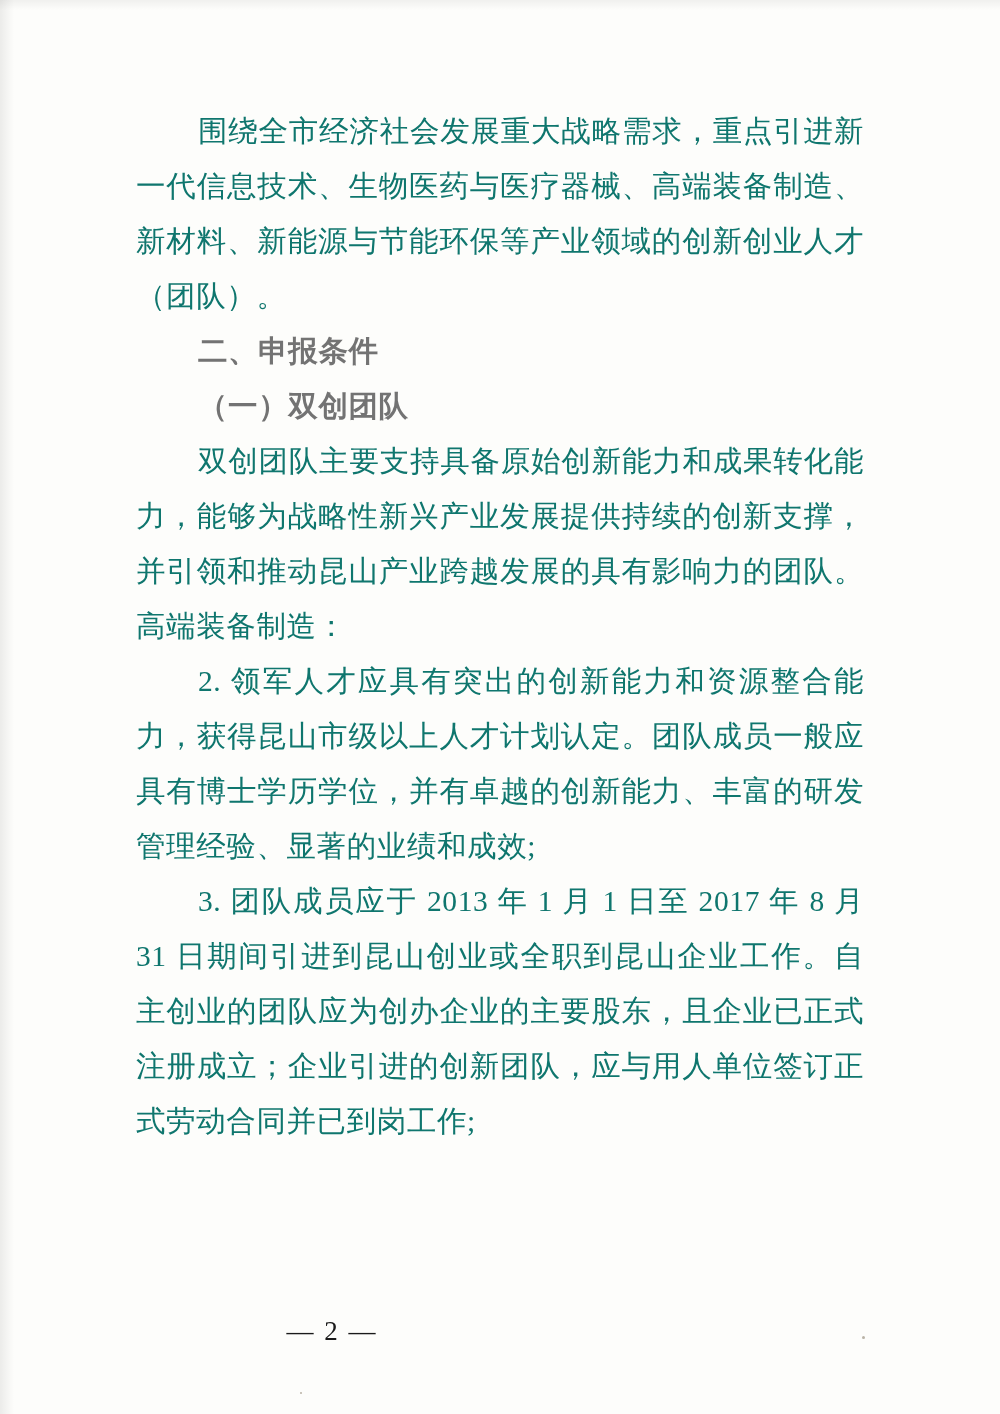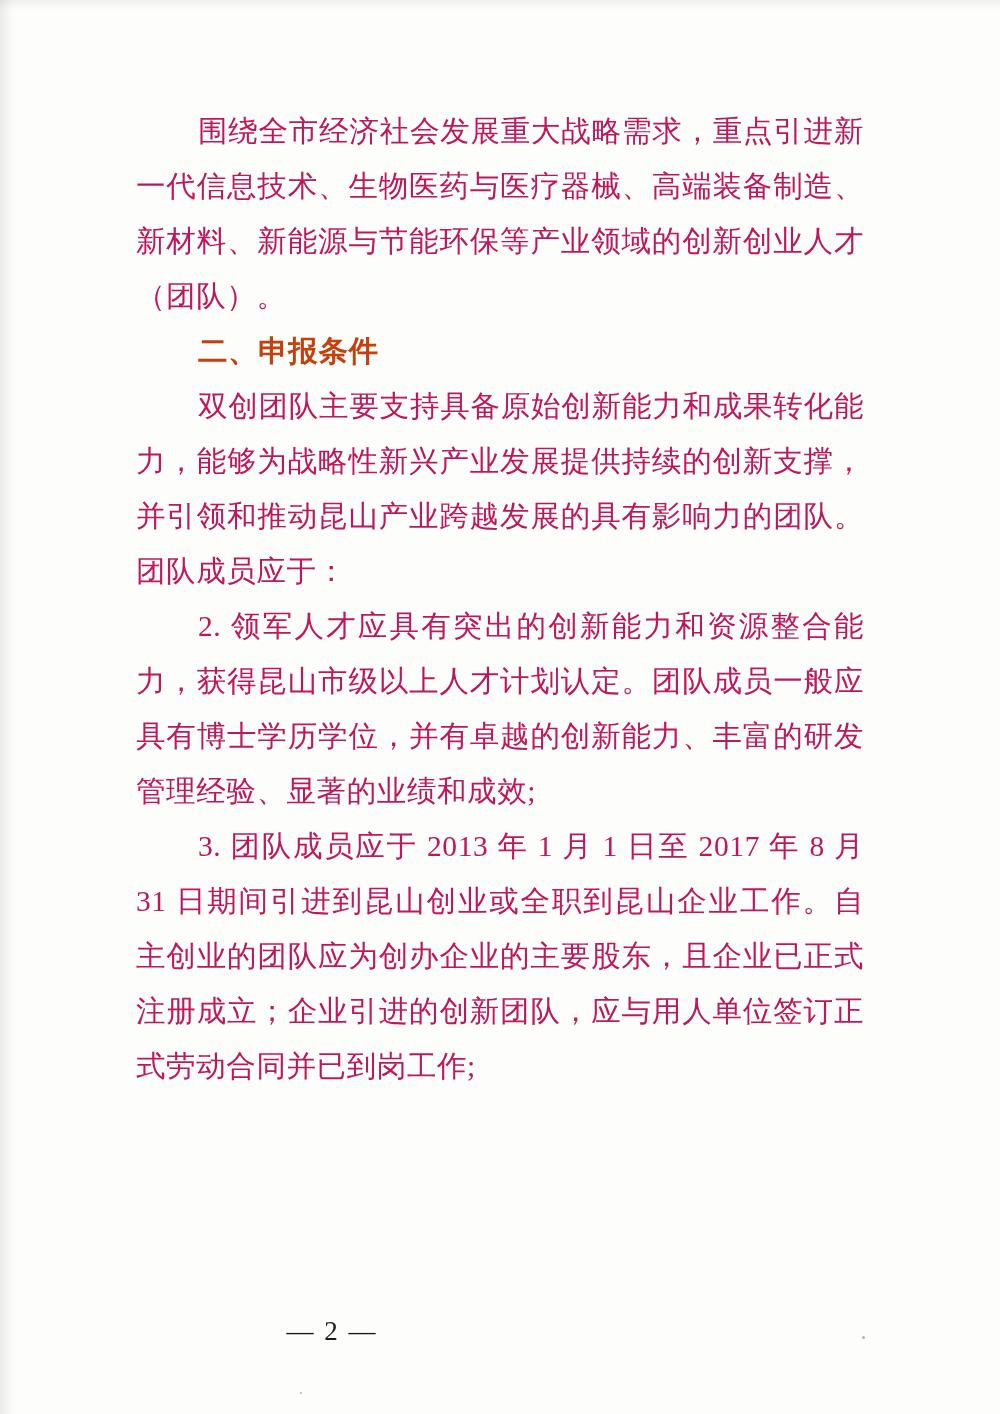--- a/index.html
+++ b/index.html
@@ -22,33 +22,33 @@
     top: 104px;
     width: 728px;
   }
   .para {
     font-size: 29.5px;
     line-height: 55px;
     letter-spacing: 0.6px;
     text-align: justify;
     text-justify: inter-ideograph;
     margin: 0 0 0 0;
-    color: #be185d;
+    color: #0f766e;
   }
   .indent {
     text-indent: 62px;
   }
   .heading {
     font-size: 29.5px;
     line-height: 55px;
     letter-spacing: 0.6px;
     font-weight: bold;
     text-indent: 62px;
     margin: 0;
-    color: #c2410c;
+    color: #737373;
   }
   .footer {
     position: absolute;
     left: 0;
     top: 1316px;
     width: 1000px;
     text-align: center;
     font-size: 27px;
     letter-spacing: 2px;
     color: #1a1a1a;
@@ -88,22 +88,23 @@
 
   <div class="edge-shadow-left"></div>
   <div class="edge-shadow-top"></div>
 
   <div class="content">
 
     <p class="para indent">围绕全市经济社会发展重大战略需求，重点引进新一代信息技术、生物医药与医疗器械、高端装备制造、新材料、新能源与节能环保等产业领域的创新创业人才（团队）。</p>
 
     <p class="heading">二、申报条件</p>
 
+    <p class="heading">（一）双创团队</p>
 
-    <p class="para indent">双创团队主要支持具备原始创新能力和成果转化能力，能够为战略性新兴产业发展提供持续的创新支撑，并引领和推动昆山产业跨越发展的具有影响力的团队。团队成员应于：</p>
+    <p class="para indent">双创团队主要支持具备原始创新能力和成果转化能力，能够为战略性新兴产业发展提供持续的创新支撑，并引领和推动昆山产业跨越发展的具有影响力的团队。高端装备制造：</p>
 
 
     <p class="para indent">2. 领军人才应具有突出的创新能力和资源整合能力，获得昆山市级以上人才计划认定。团队成员一般应具有博士学历学位，并有卓越的创新能力、丰富的研发管理经验、显著的业绩和成效;</p>
 
     <p class="para indent">3. 团队成员应于 2013 年 1 月 1 日至 2017 年 8 月 31 日期间引进到昆山创业或全职到昆山企业工作。自主创业的团队应为创办企业的主要股东，且企业已正式注册成立；企业引进的创新团队，应与用人单位签订正式劳动合同并已到岗工作;</p>
 
   </div>
 
   <div class="footer">
     <span class="page-number-wrap">— 2 —</span>

